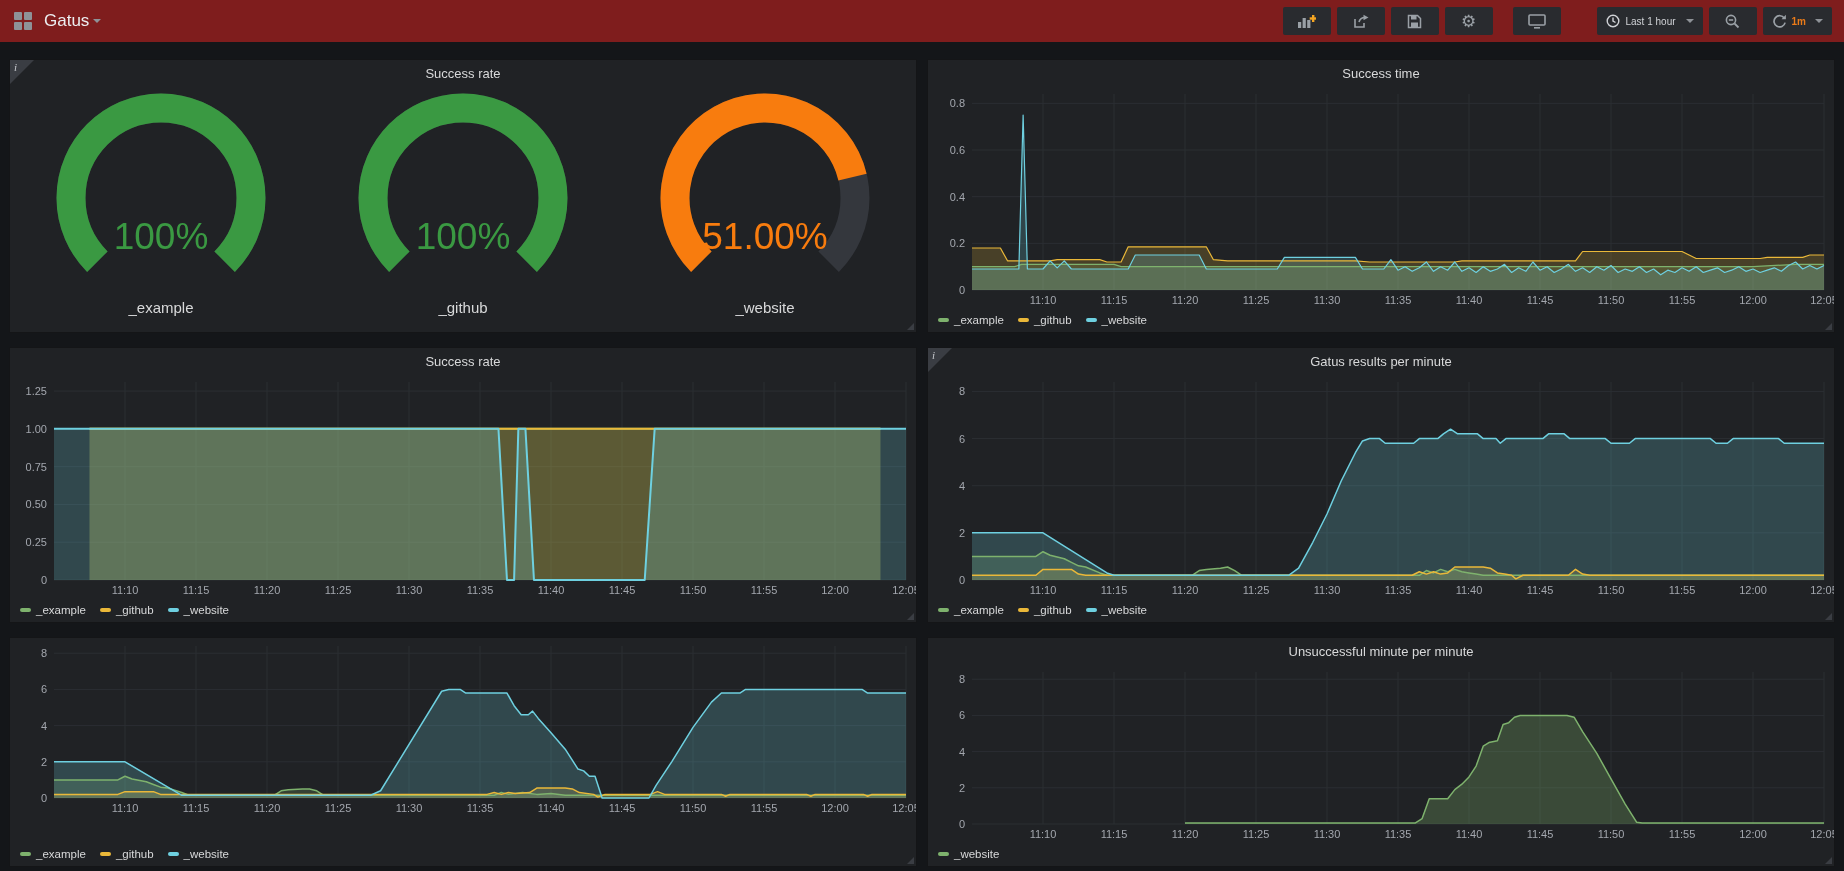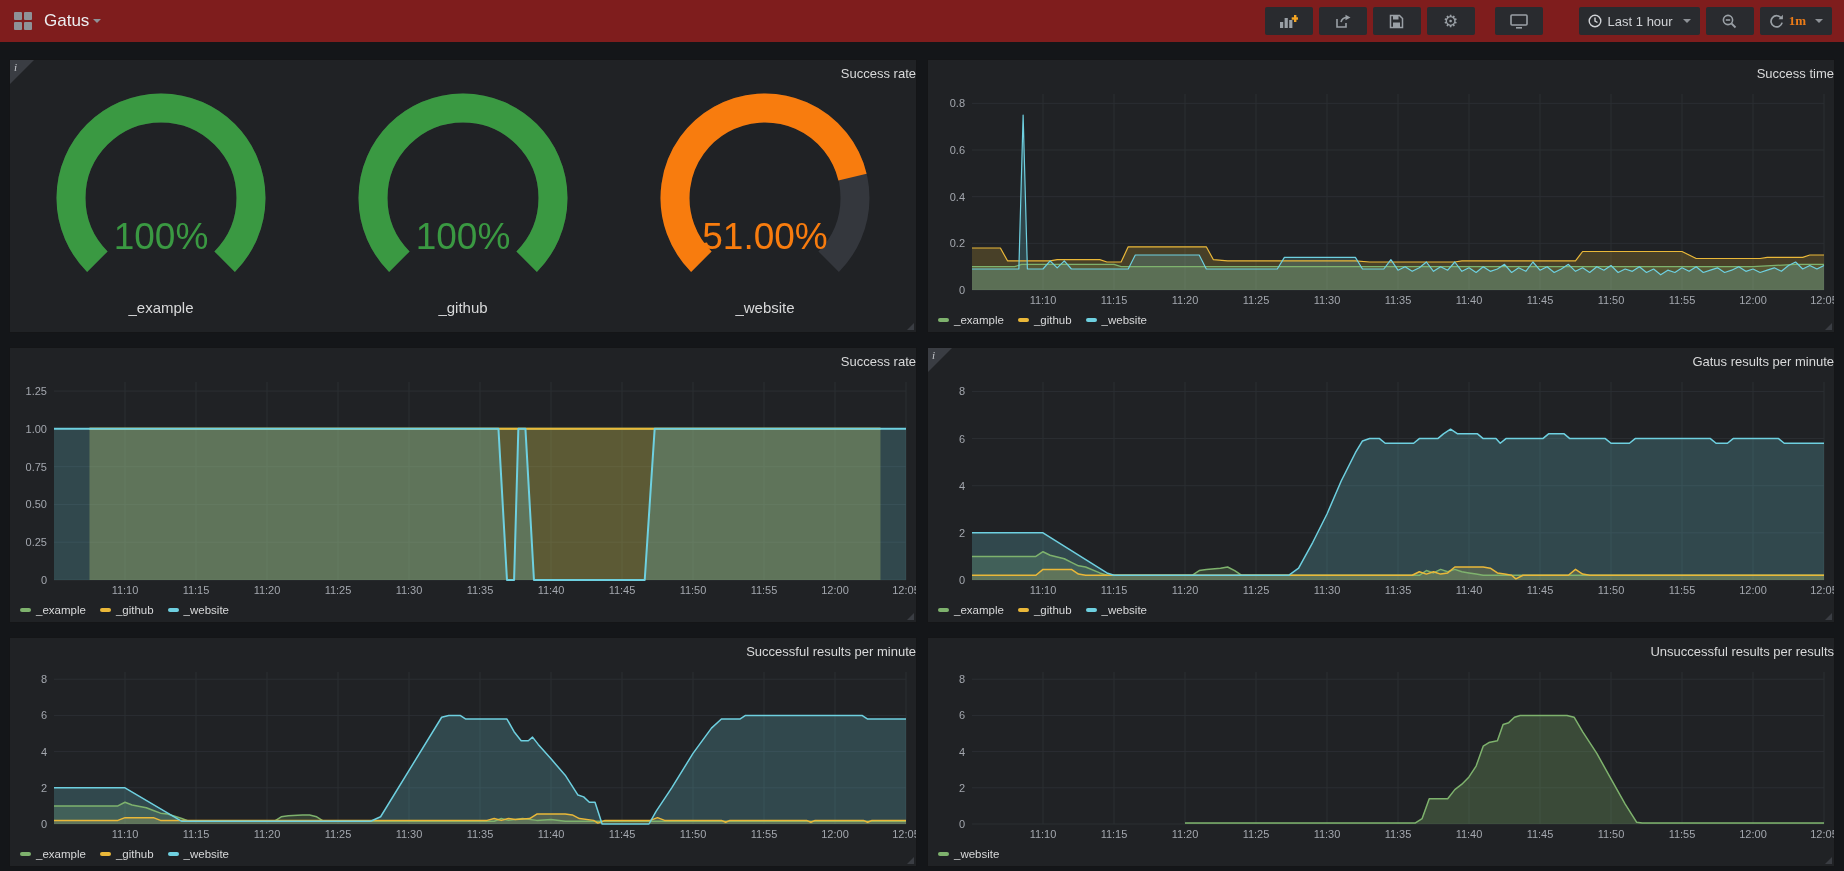--- a/index.html
+++ b/index.html
@@ -10,30 +10,30 @@
           justify-content:space-between;padding:0 12px 0 14px;}
   .nav-left{display:flex;align-items:center;gap:12px;}
   .brand-grid{display:grid;grid-template-columns:8px 8px;grid-template-rows:8px 8px;gap:2px;}
   .brand-grid i{background:#8e9297;border-radius:1px;display:block;}
   .brand-title{font-size:17px;font-weight:500;color:#eceef0;}
   .caret{width:0;height:0;border-left:4px solid transparent;border-right:4px solid transparent;
          border-top:4px solid #8e9297;display:inline-block;margin-left:4px;}
   .nav-right{display:flex;align-items:center;}
   .btn{height:28px;min-width:30px;background:#292b2f;border-radius:2px;display:flex;
        align-items:center;justify-content:center;padding:0 9px;margin-left:6px;cursor:pointer;}
-  .btn .txt{font-size:13px;color:#d0d2d6;margin:0 6px 0 6px;}
-  .btn .txt.accent{color:#eb7b18;font-weight:700;margin:0 5px;font-family:Liberation Serif, serif;}
+  .btn .txt{font-size:10px;color:#d0d2d6;margin:0 6px 0 6px;}
+  .btn .txt.accent{color:#eb7b18;font-weight:700;margin:0 5px;}
   .gap-sm{width:14px;} .gap-lg{width:30px;}
   .gear-glyph{font-size:17px;color:#9aa0a6;line-height:1;}
   
   .dashboard{padding:17px 9px 0;display:grid;grid-template-columns:1fr 1fr;
              grid-template-rows:274px 276px 230px;gap:14px 10px;}
   .panel{background:#202225;border:1px solid #141517;position:relative;
          display:flex;flex-direction:column;min-width:0;}
-  .panel-header{height:26px;display:flex;align-items:center;justify-content:flex-end;
+  .panel-header{height:26px;display:flex;align-items:center;justify-content:center;
                 font-size:13px;font-weight:500;color:#d8d9da;flex:none;cursor:pointer;}
   .info-corner{position:absolute;top:0;left:0;width:0;height:0;
                border-top:24px solid #3a3d43;border-right:24px solid transparent;z-index:2;}
   .info-i{position:absolute;top:-23px;left:4px;font-size:11px;font-style:italic;
           font-family:"Liberation Serif",serif;color:#c7cace;}
   .resize-handle{position:absolute;right:2px;bottom:2px;width:0;height:0;
                  border-bottom:7px solid #3a3d43;border-left:7px solid transparent;}
   
   .gauge-row{flex:1;display:flex;align-items:flex-start;justify-content:space-around;padding-top:2px;}
   .gauge-cell{display:flex;flex-direction:column;align-items:center;}
@@ -351,23 +351,20 @@
         </span>
         <span class="legend-item">
           <span class="legend-swatch" style="background: rgb(110, 208, 224);"></span>
           <span>_website</span>
         </span>
       </div>
     <div class="resize-handle"></div>
   </section>
 
   <section class="panel">
-    <header class="panel-header">
-      <span>Successful results per minute</span>
-    </header>
     <div class="chart-host"><svg width="906" height="180">
           <line x1="115" x2="115" y1="8" y2="160" stroke="#2b2e33" stroke-width="1"></line>
           <line x1="186" x2="186" y1="8" y2="160" stroke="#2b2e33" stroke-width="1"></line>
           <line x1="257" x2="257" y1="8" y2="160" stroke="#2b2e33" stroke-width="1"></line>
           <line x1="328" x2="328" y1="8" y2="160" stroke="#2b2e33" stroke-width="1"></line>
           <line x1="399" x2="399" y1="8" y2="160" stroke="#2b2e33" stroke-width="1"></line>
           <line x1="470" x2="470" y1="8" y2="160" stroke="#2b2e33" stroke-width="1"></line>
           <line x1="541" x2="541" y1="8" y2="160" stroke="#2b2e33" stroke-width="1"></line>
           <line x1="612" x2="612" y1="8" y2="160" stroke="#2b2e33" stroke-width="1"></line>
           <line x1="683" x2="683" y1="8" y2="160" stroke="#2b2e33" stroke-width="1"></line>
@@ -415,21 +412,21 @@
         <span class="legend-item">
           <span class="legend-swatch" style="background: rgb(110, 208, 224);"></span>
           <span>_website</span>
         </span>
       </div>
     <div class="resize-handle"></div>
   </section>
 
   <section class="panel">
     <header class="panel-header">
-      <span>Unsuccessful results per results</span>
+      <span>Unsuccessful minute per minute</span>
     </header>
     <div class="chart-host"><svg width="906" height="180">
           <line x1="115" x2="115" y1="8" y2="160" stroke="#2b2e33" stroke-width="1"></line>
           <line x1="186" x2="186" y1="8" y2="160" stroke="#2b2e33" stroke-width="1"></line>
           <line x1="257" x2="257" y1="8" y2="160" stroke="#2b2e33" stroke-width="1"></line>
           <line x1="328" x2="328" y1="8" y2="160" stroke="#2b2e33" stroke-width="1"></line>
           <line x1="399" x2="399" y1="8" y2="160" stroke="#2b2e33" stroke-width="1"></line>
           <line x1="470" x2="470" y1="8" y2="160" stroke="#2b2e33" stroke-width="1"></line>
           <line x1="541" x2="541" y1="8" y2="160" stroke="#2b2e33" stroke-width="1"></line>
           <line x1="612" x2="612" y1="8" y2="160" stroke="#2b2e33" stroke-width="1"></line>

